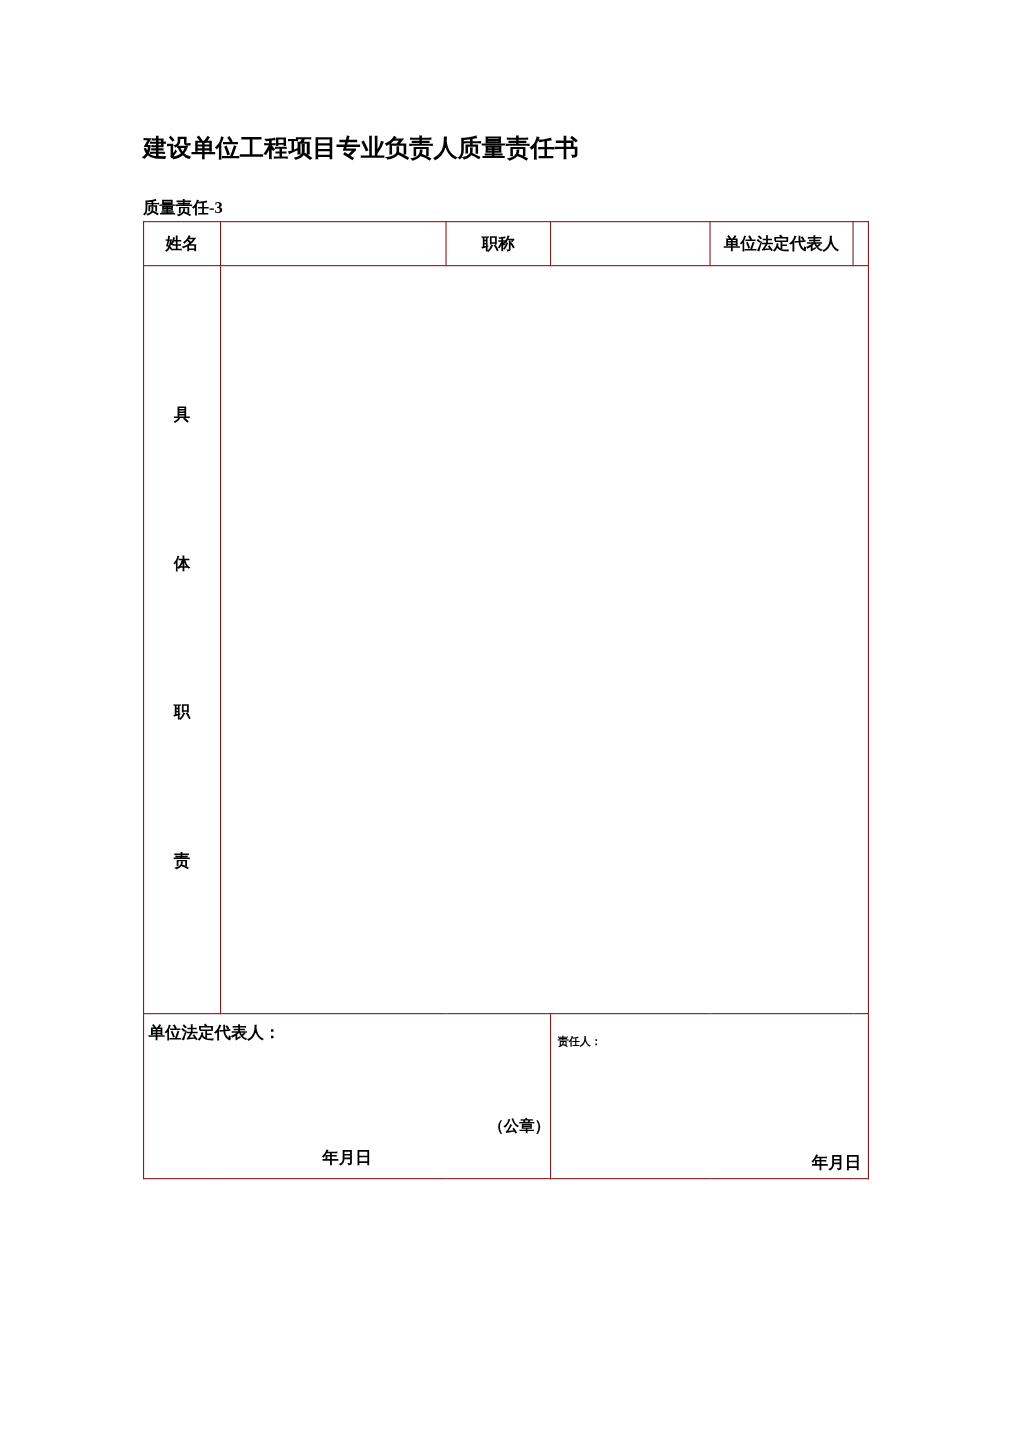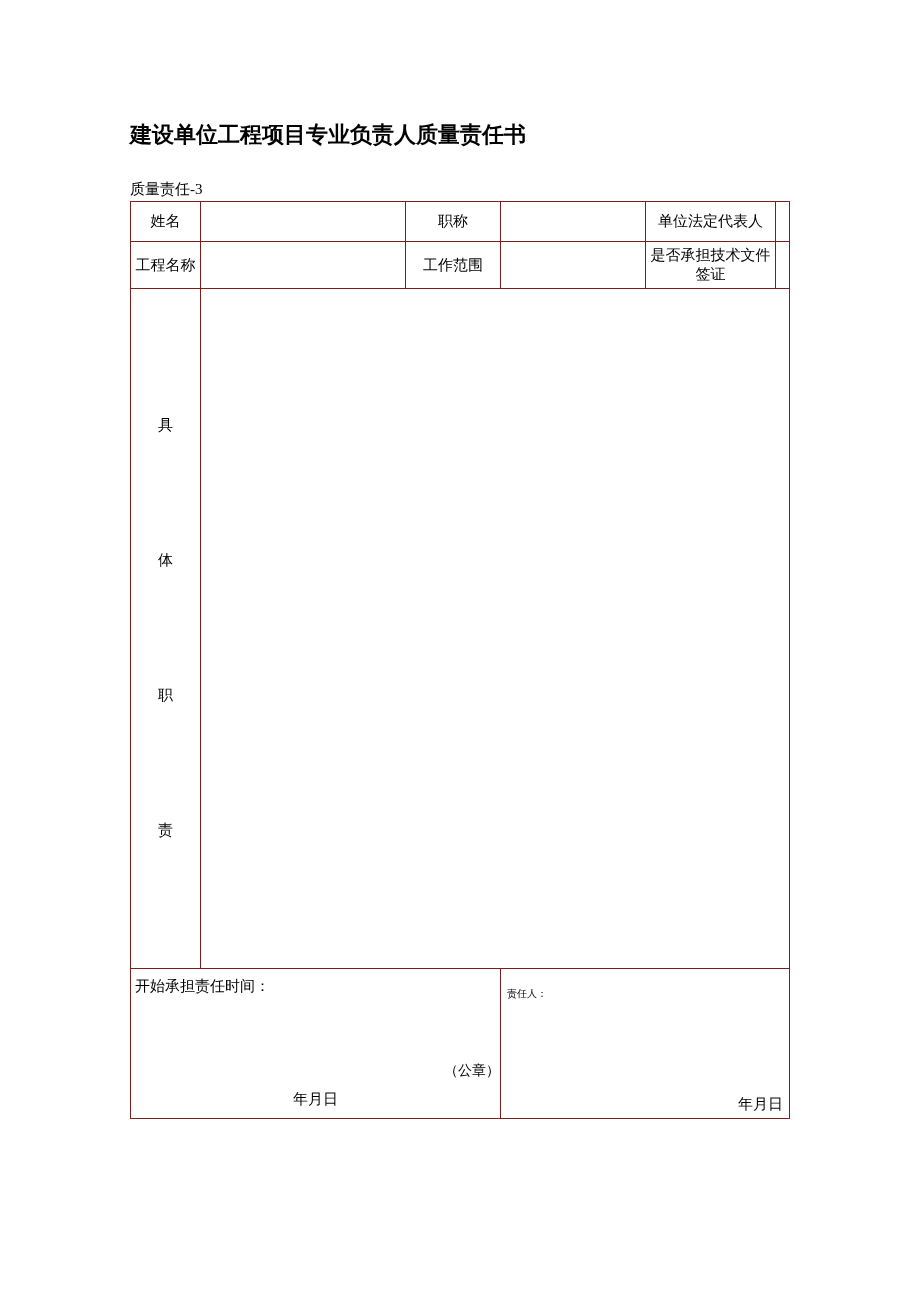--- a/index.html
+++ b/index.html
@@ -1,18 +1,19 @@
 <!DOCTYPE html>
 <html><head>
   <meta charset="utf-8">
   <style>
     * {
       margin: 0;
       padding: 0;
       box-sizing: border-box;
+      font-weight: bold;
     }
     body {
       font-family: "SimSun", "宋体", serif;
       background: #ffffff;
       width: 920px;
       height: 1301px;
       padding: 120px 130px 0 130px;
     }
     .title {
       font-size: 22px;
@@ -102,41 +103,33 @@
   </colgroup>
   <tbody>
       <tr class="row-header">
     <td>姓名</td>
     <td></td>
     <td>职称</td>
     <td></td>
     <td>单位法定代表人</td>
     <td></td>
   </tr>
-  <tr class="row-header">
-    <td>工程名称</td>
-    <td></td>
-    <td>工作范围</td>
-    <td></td>
-    <td>是否承担技术文件签证</td>
-    <td></td>
-  </tr>
   <tr class="big-row">
     <td class="vertical-label"><span style="white-space:pre-line; display:inline-block;">具
 
 体
 
 职
 
 责</span></td>
     <td colspan="5" class="content-big"></td>
   </tr>
   <tr class="sig-row">
     <td colspan="3">
-      <div class="sig-left-top">开始承担责任时间：</div>
+      <div class="sig-left-top">单位法定代表人：</div>
       <div class="seal">（公章）</div>
       <div class="date-left">年月日</div>
     </td>
     <td colspan="3">
       <div class="sig-right-top">责任人：</div>
       <div class="date-right">年月日</div>
     </td>
   </tr>
 </tbody>
   </table>

